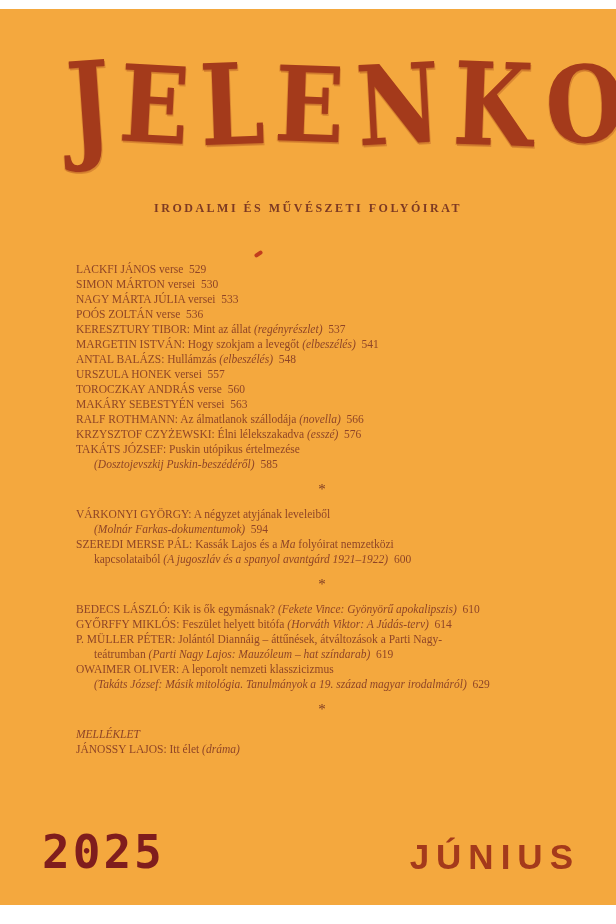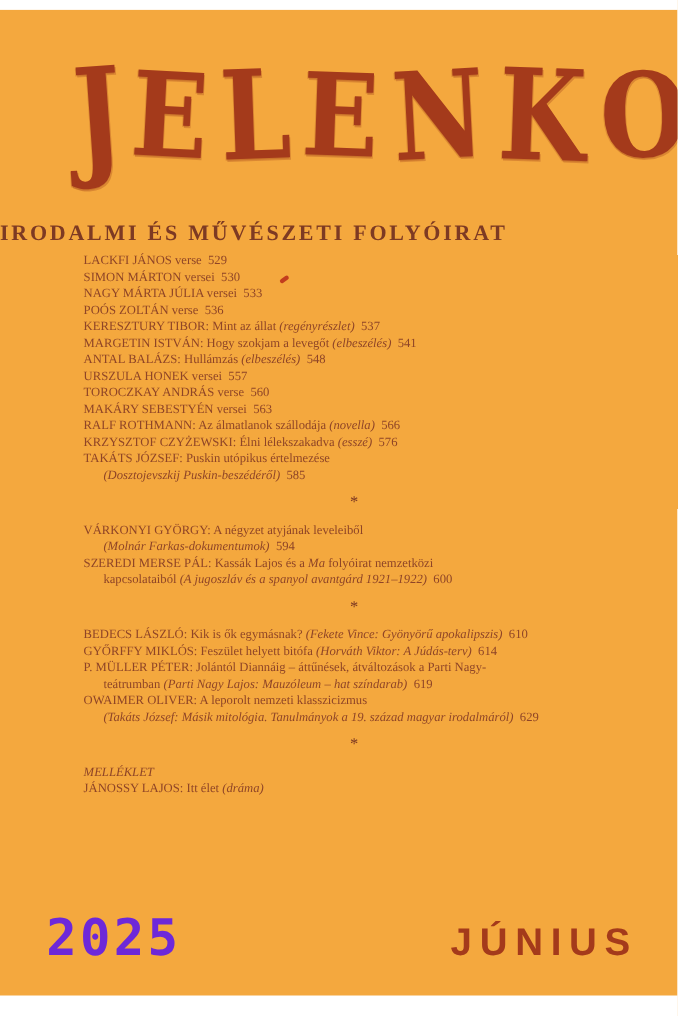--- a/index.html
+++ b/index.html
@@ -31,31 +31,31 @@
     font-weight:bold;
     font-size:106px;
     line-height:1.05;
     color:#a43a1b;
     text-shadow:1px 2px 0 rgba(150,50,20,0.28), -1px 1px 0 rgba(150,50,20,0.22);
   }
   .subtitle {
     position:absolute;
     left:0; top:192px;
     width:100%;
-    text-align:left;
+    text-align:center;
     font-family:"Liberation Serif", serif;
     font-weight:bold;
-    font-size:20px;
+    font-size:12px;
     letter-spacing:2.5px;
     color:#7d3a23;
   }
   
   .toc {
     position:absolute;
-    left:76px; top:221px;
+    left:76px; top:253px;
     width:492px;
     font-size:11.5px;
     line-height:15px;
     color:#8f4527;
     white-space:pre-wrap;
   }
   .toc-line { min-height:15px; }
   .toc-line.indent { padding-left:18px; }
   .toc-line.center { }
   .toc-line .it { font-style:italic; }
@@ -75,21 +75,21 @@
     transform:rotate(-35deg);
   }
   
   .year {
     position:absolute;
     left:42px; top:816px;
     font-family:"DejaVu Sans Mono", monospace;
     font-weight:bold;
     font-size:46px;
     letter-spacing:3px;
-    color:#6d28d9;
+    color:#7f1d1d;
   }
   .month {
     position:absolute;
     right:36px; top:828px;
     font-family:"Liberation Sans", sans-serif;
     font-weight:bold;
     font-size:35px;
     letter-spacing:7px;
     color:#a43a1b;
   }

